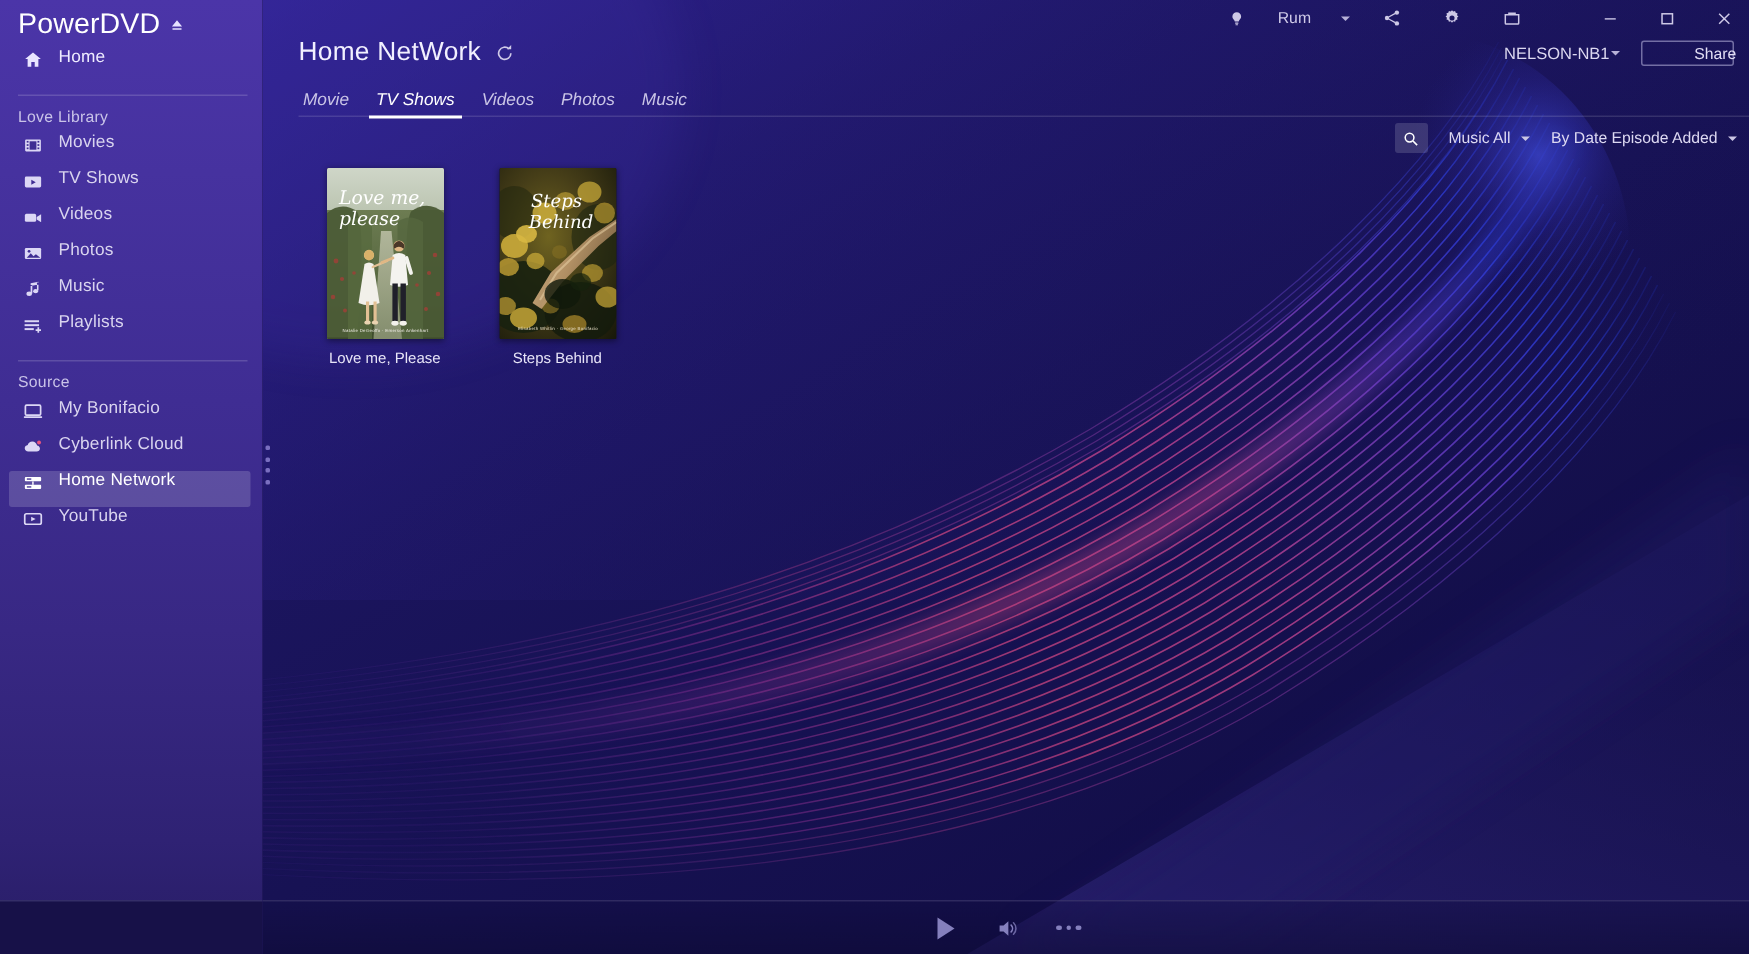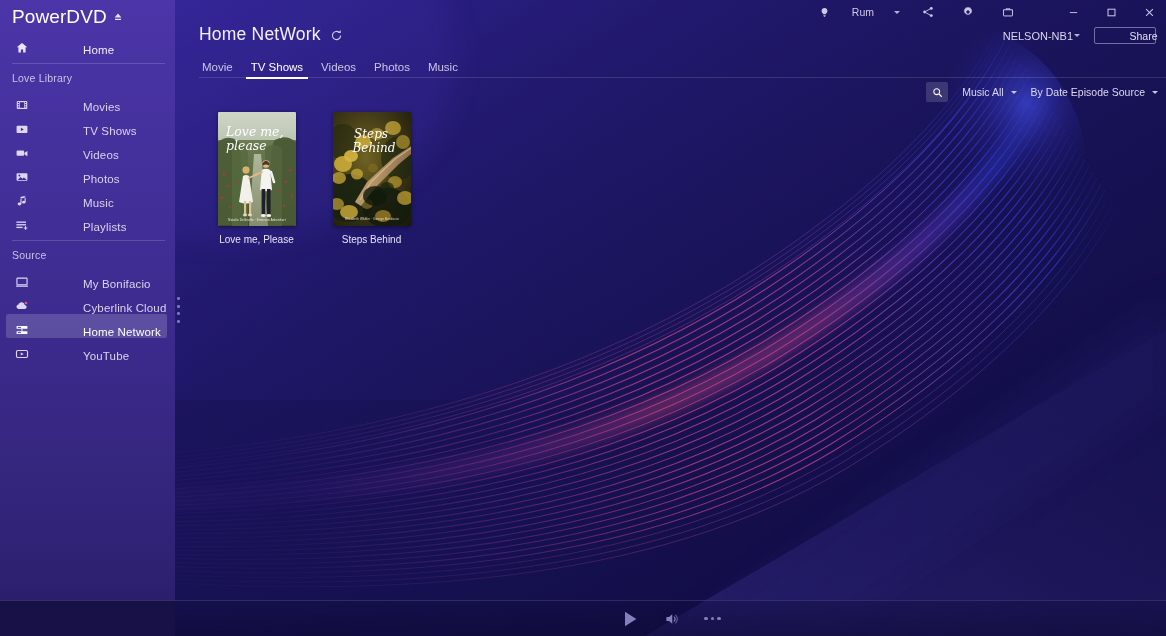--- a/index.html
+++ b/index.html
@@ -37,27 +37,26 @@
   }
   .brand-badge {
     margin-left: 6px;
     width: 10px; height: 11px;
     position: relative;
     display: inline-block;
   }
   .brand-badge svg { display: block; }
 
   .nav-item {
-    display: flex; align-items: flex-end;
+    display: flex; align-items: flex-start;
     height: 24px;
     padding-left: 8px;
     margin: 0 8px 0 6px;
     border-radius: 2px;
     cursor: default;
-    gap: 44px;
   }
   .nav-item .ic {
     width: 16px; height: 16px;
     display: inline-flex; align-items: center; justify-content: center;
     margin-right: 9px;
     flex: 0 0 16px;
   }
   .nav-item .lbl {
     font-size: 11.5px;
     color: #d9d4ef;
@@ -198,20 +197,21 @@
     position: relative;
     top: 1px;
   }
 
   
   .tabs {
     margin: 11px 0 0 24px;
     display: flex; align-items: flex-end;
     height: 23px;
     position: relative;
+    font-style: italic;
   }
   .tab {
     font-size: 11.5px;
     color: #cac5e6;
     padding: 0 9px 6px 9px;
     position: relative;
     white-space: nowrap;
   }
   .tab:first-child { padding-left: 3px; }
   .tab.active { color: #ffffff; }
@@ -658,21 +658,21 @@
           <svg viewBox="0 0 14 14" width="11" height="11">
               <circle cx="6" cy="6" r="3.7" fill="none" stroke="#ffffff" stroke-width="1.3"></circle>
               <path d="M8.9 8.9 L12.4 12.4" stroke="#ffffff" stroke-width="1.4"></path>
             </svg>
         </span>
         <span class="filter-drop">
           <span>Music All</span>
           <span class="caret"></span>
         </span>
         <span class="filter-drop">
-          <span>By Date Episode Source</span>
+          <span>By Date Episode Added</span>
           <span class="caret"></span>
         </span>
       </div>
 
       <div class="grid">
 
         <div class="card">
           <div class="poster">
             <svg viewBox="0 0 78 114">
               <defs>

